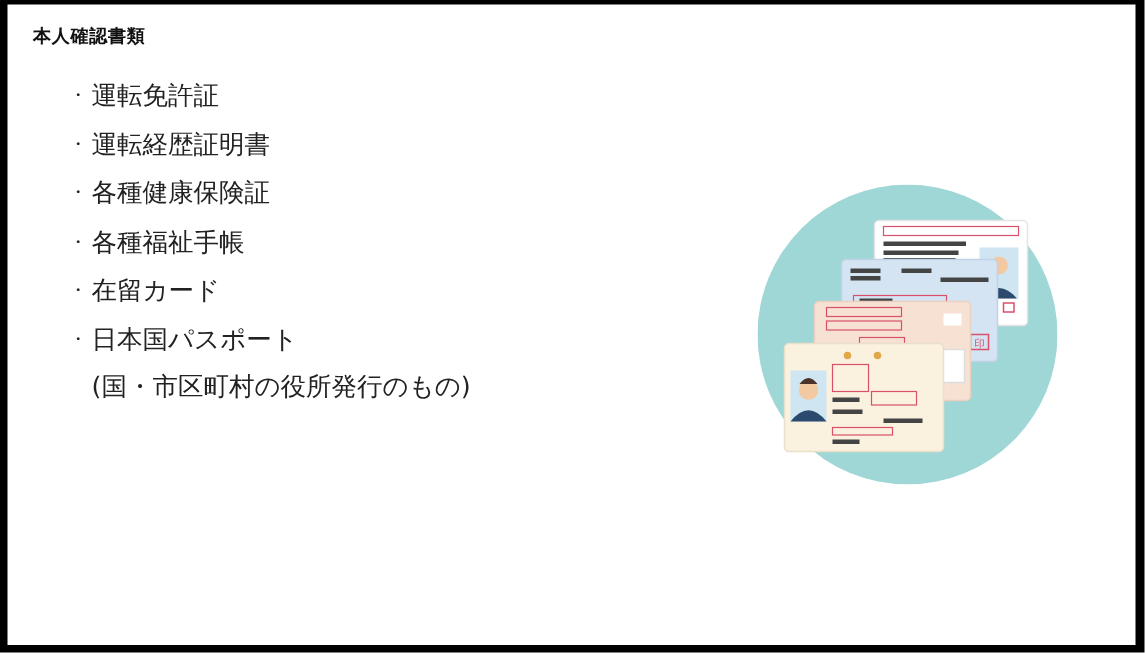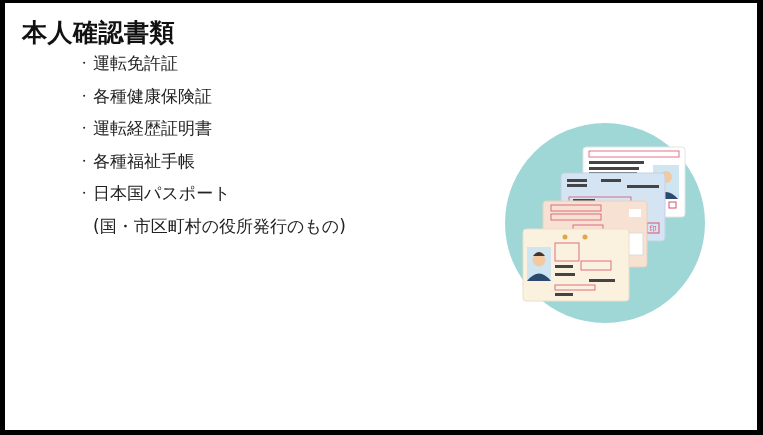--- a/index.html
+++ b/index.html
@@ -7,42 +7,43 @@
     .frame {
       position: absolute; left: 0; top: 0;
       width: 763px; height: 435px; box-sizing: border-box;
       border-top: 3px solid #000; border-left: 5px solid #000;
       border-right: 6px solid #000; border-bottom: 5px solid #000;
       background: #fff;
     }
     .title {
       position: absolute; left: 17px; top: 13px;
       font-family: "DejaVu Sans", sans-serif; font-weight: bold;
-      font-size: 25px; color: #111; letter-spacing: 0.5px; margin: 0;
+      font-size: 12px; color: #111; letter-spacing: 0.5px; margin: 0;
     }
     .list {
       position: absolute; left: 38px; top: 47px; margin: 0; padding: 0; list-style: none;
       font-family: "DejaVu Sans", sans-serif; font-size: 17px; color: #222;
     }
-    .list li { height: 32.5px; line-height: 26px; white-space: nowrap; margin-left: 32px; }
+    .list li { height: 32.5px; line-height: 26px; white-space: nowrap; }
     .list li .dot { display: inline-block; width: 18px; text-align: center; font-size: 12px; vertical-align: 2px; }
     .list li.cont { padding-left: 18px; }
     .illus { position: absolute; left: 500px; top: 120px; width: 200px; height: 200px; }
   </style>
 </head>
 <body>
 
 <div class="frame">
   <h2 class="title">本人確認書類</h2>
 
   <ul class="list">
     <li><span class="dot">・</span><span>運転免許証</span></li>
+    <li><span class="dot">・</span><span>運転経歴証明書</span></li>
     <li><span class="dot">・</span><span>各種健康保険証</span></li>
-    <li><span class="dot">・</span><span>運転経歴証明書</span></li>
     <li><span class="dot">・</span><span>各種福祉手帳</span></li>
+    <li><span class="dot">・</span><span>在留カード</span></li>
     <li><span class="dot">・</span><span>日本国パスポート</span></li>
     <li class="cont">(国・市区町村の役所発行のもの)</li>
   </ul>
 
   <svg class="illus" viewBox="0 0 200 200">
     <circle cx="100" cy="100" r="100" fill="#9fd6d6"></circle>
 
     <g transform="translate(78,24)">
       <rect width="102" height="70" rx="3" fill="#ffffff" stroke="#e4e4e4"></rect>
       <rect x="6" y="4" width="90" height="6" fill="none" stroke="#d9506a" stroke-width="0.8"></rect>

